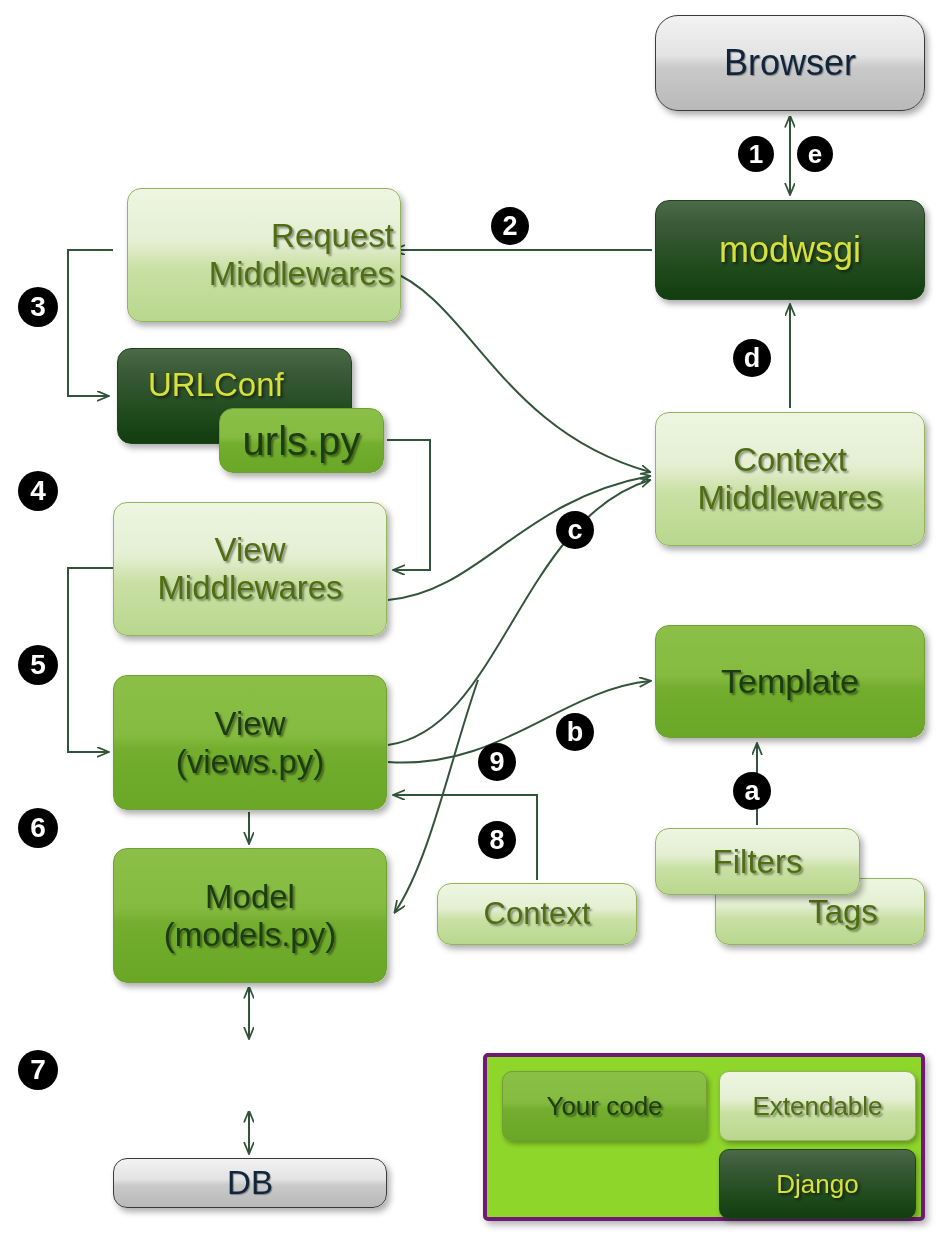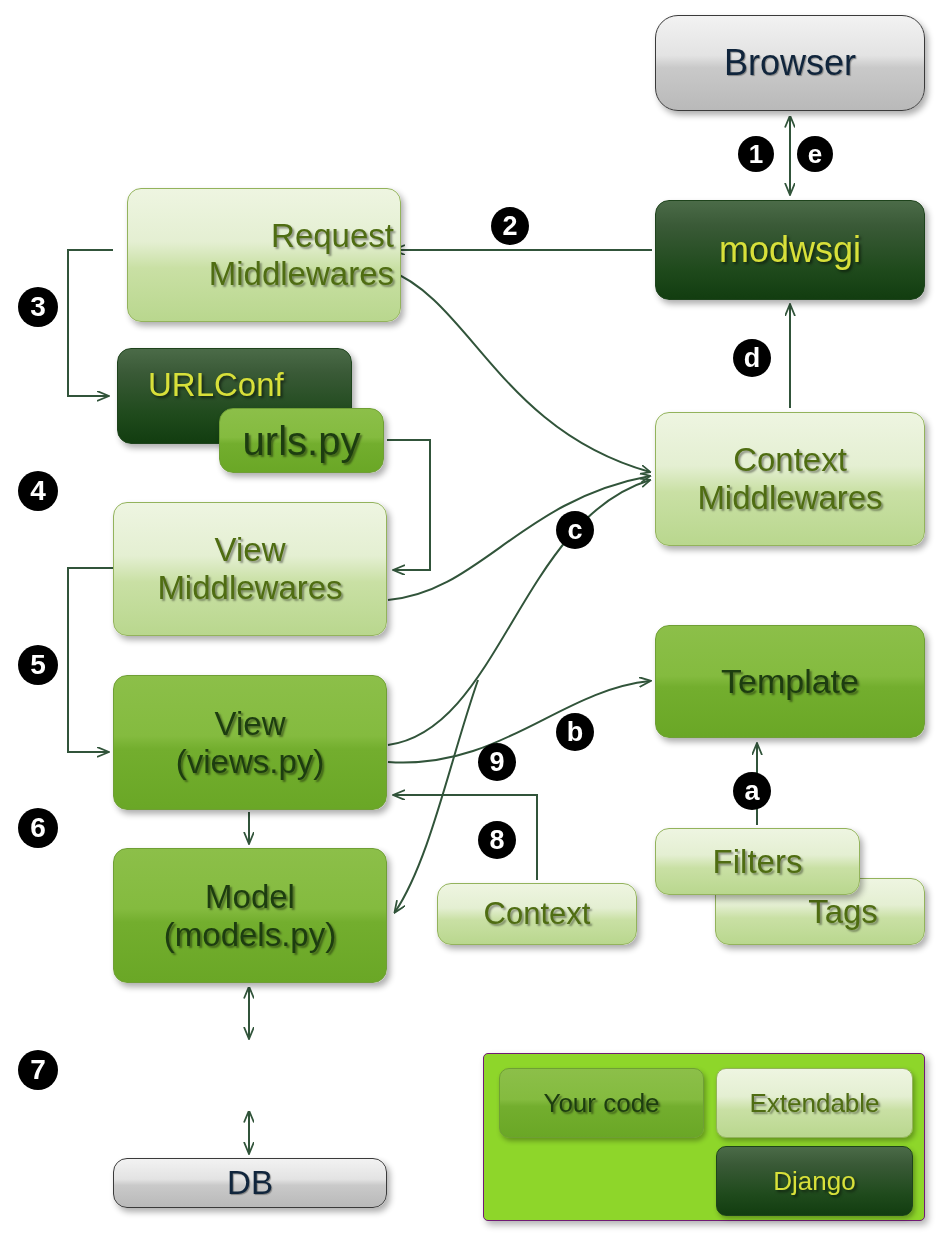--- a/index.html
+++ b/index.html
@@ -76,21 +76,21 @@
     font-weight: bold;
     z-index: 40;
     line-height: 1;
   }
 
   
   #legend {
     position: absolute;
     box-sizing: border-box;
     background: #8ed62a;
-    border: 1px solid #701a75;
+    border: 4px solid #701a75;
     border-radius: 5px;
     box-shadow: 3px 4px 7px rgba(0,0,0,0.30);
     z-index: 6;
     padding-left: 28px;
   }
   .legend-item {
     position: absolute;
     box-sizing: border-box;
     border-radius: 10px;
     display: flex;

